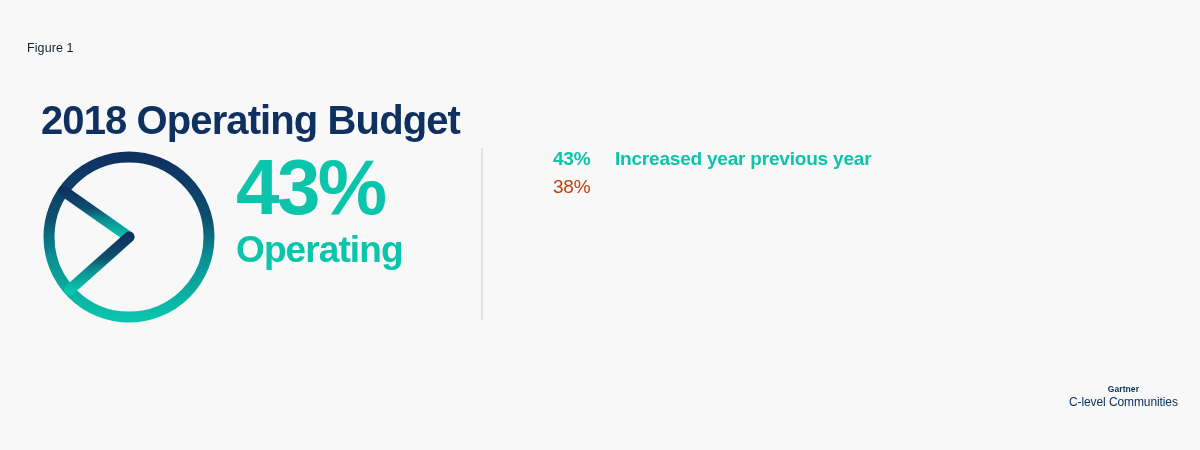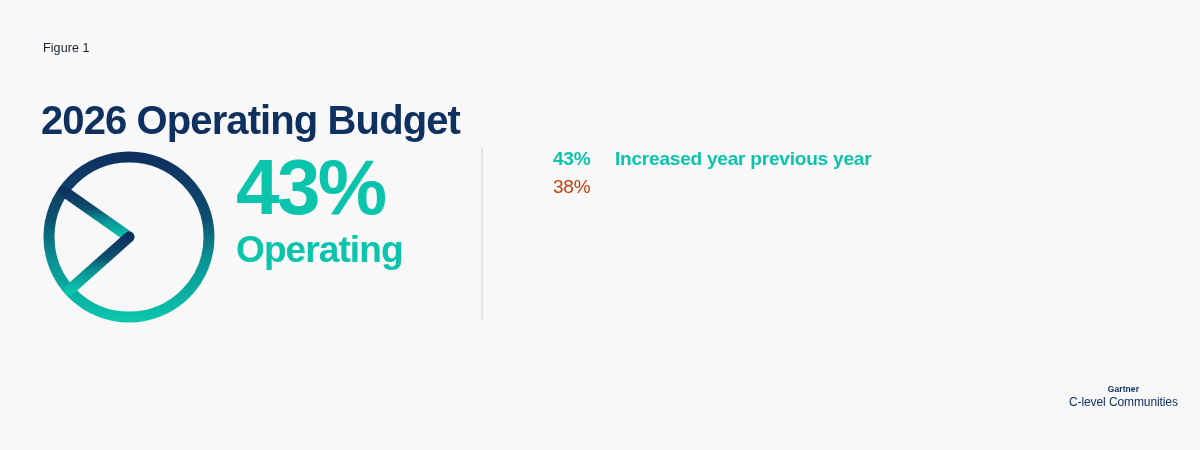--- a/index.html
+++ b/index.html
@@ -17,21 +17,21 @@
 
   .figure-root {
     position: absolute;
     inset: 0;
     background: #f8f8f8;
   }
 
   
   .figure-label {
     position: absolute;
-    left: 43px;
+    left: 27px;
     top: 40px;
     font-size: 12.5px;
     font-weight: 400;
     color: #17202a;
     letter-spacing: 0.1px;
     line-height: 16px;
     white-space: nowrap;
   }
 
   .figure-title {
@@ -153,21 +153,21 @@
     white-space: nowrap;
   }
 </style>
 </head>
 <body>
 
 <div class="figure-root">
 
   <div class="figure-label">Figure 1</div>
 
-  <h1 class="figure-title">2026 Operating Budget</h1>
+  <h1 class="figure-title">2018 Operating Budget</h1>
 
   <div class="pie-wrap">
     <svg viewBox="0 0 186 186" xmlns="http://www.w3.org/2000/svg">
       <defs>
         <linearGradient id="strokeGrad" x1="0" y1="0" x2="0" y2="1">
           <stop offset="0%" stop-color="#0f3160"></stop>
           <stop offset="38%" stop-color="#0d4f6e"></stop>
           <stop offset="62%" stop-color="#0a8e92"></stop>
           <stop offset="100%" stop-color="#0ac4ab"></stop>
         </linearGradient>

